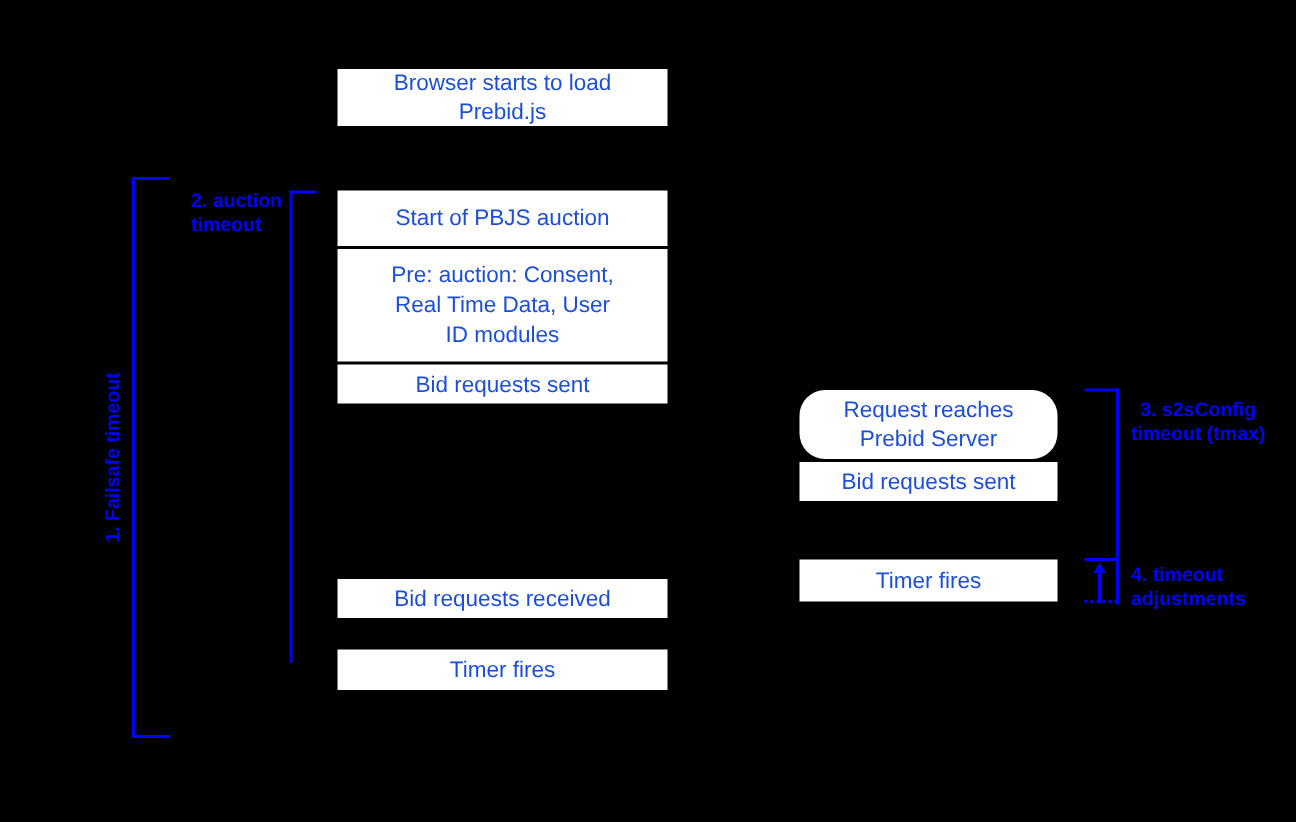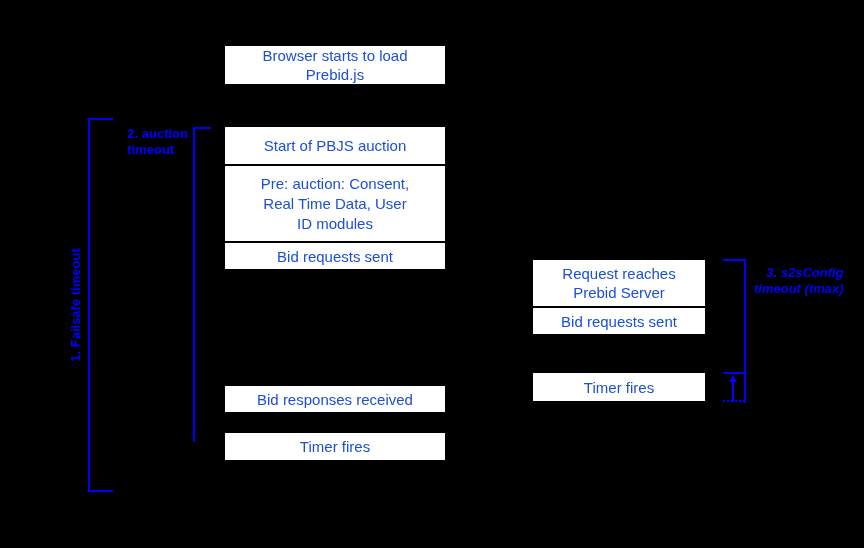--- a/index.html
+++ b/index.html
@@ -31,21 +31,21 @@
   .col-right { left: 533px; width: 172px; }
 
   .box-browser-load   { top: 46px;  height: 38px; }
   .box-auction-start  { top: 127px; height: 37px; }
   .box-pre-auction    { top: 166px; height: 75px; line-height: 20px; }
   .box-bid-requests   { top: 243px; height: 26px; }
   .box-bid-responses  { top: 386px; height: 26px; }
   .box-timer-left     { top: 433px; height: 27px; }
   .box-ad-callback    { top: 490px; height: 48px; line-height: 20px; }
 
-  .box-request-reaches { top: 260px; height: 46px; }
+  .box-request-reaches { top: 260px; height: 46px; border-radius: 17px; }
   .box-bid-requests-r  { top: 308px; height: 26px; }
   .box-timer-right     { top: 373px; height: 28px; }
 
   .bl {
     position: absolute;
     background: #0000ff;
   }
   
   .fs-vline { left: 88px;  top: 118px; width: 2px;  height: 374px; }
   .fs-tick-top { left: 88px; top: 118px; width: 25px; height: 2px; }
@@ -82,22 +82,21 @@
     line-height: 16px;
     white-space: pre-line;
   }
   .label-auction {
     top: 126px;
     right: 676px;   
   }
   .label-s2s {
     left: 754px;
     top: 265px;
-    text-align: right;
-    font-style: italic;
+    text-align: center;
   }
   .label-adjust {
     left: 754px;
     top: 375px;
     text-align: left;
   }
   .label-failsafe {
     position: absolute;
     left: 75px;
     top: 305px;
@@ -123,31 +122,33 @@
   <div class="blabel label-auction">2. auction
 timeout</div>
 
   <div class="box col-left box-browser-load">Browser starts to load
 Prebid.js</div>
   <div class="box col-left box-pre-auction">Pre: auction: Consent,
 Real Time Data, User
 ID modules</div>
   <div class="box col-left box-auction-start">Start of PBJS auction</div>
   <div class="box col-left box-bid-requests">Bid requests sent</div>
-  <div class="box col-left box-bid-responses">Bid responses received</div>
+  <div class="box col-left box-bid-responses">Bid requests received</div>
   <div class="box col-left box-timer-left">Timer fires</div>
 
   <div class="box col-right box-request-reaches">Request reaches
 Prebid Server</div>
   <div class="box col-right box-bid-requests-r">Bid requests sent</div>
   <div class="box col-right box-timer-right">Timer fires</div>
 
   <div class="bl s2s-vline"></div>
   <div class="bl s2s-tick-top"></div>
   <div class="bl s2s-tick-mid"></div>
   <div class="s2s-dotted"></div>
   <div class="bl adj-arrow-shaft"></div>
   <div class="adj-arrow-head"></div>
 
   <div class="blabel label-s2s">3. s2sConfig
 timeout (tmax)</div>
+  <div class="blabel label-adjust">4. timeout
+adjustments</div>
 
 </div>
 
 </body></html>

